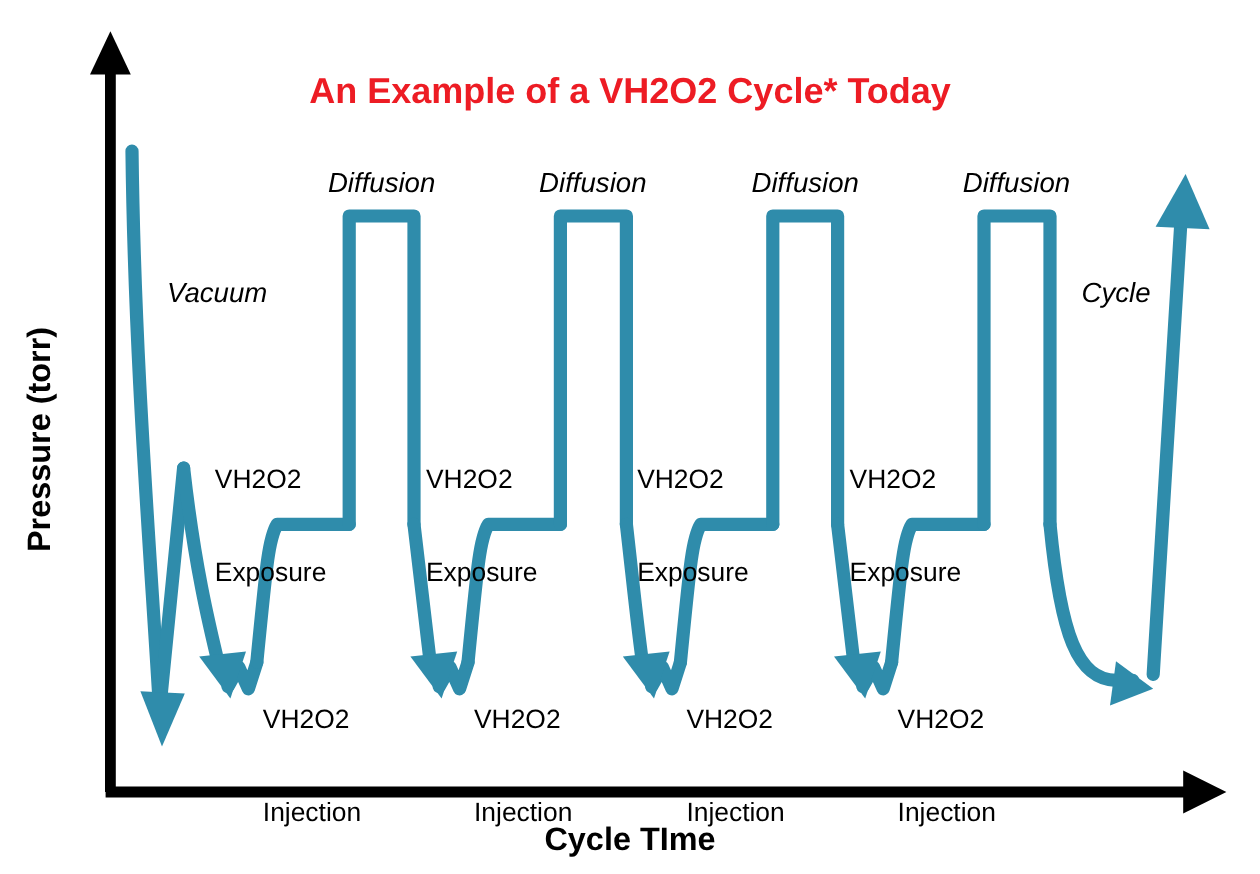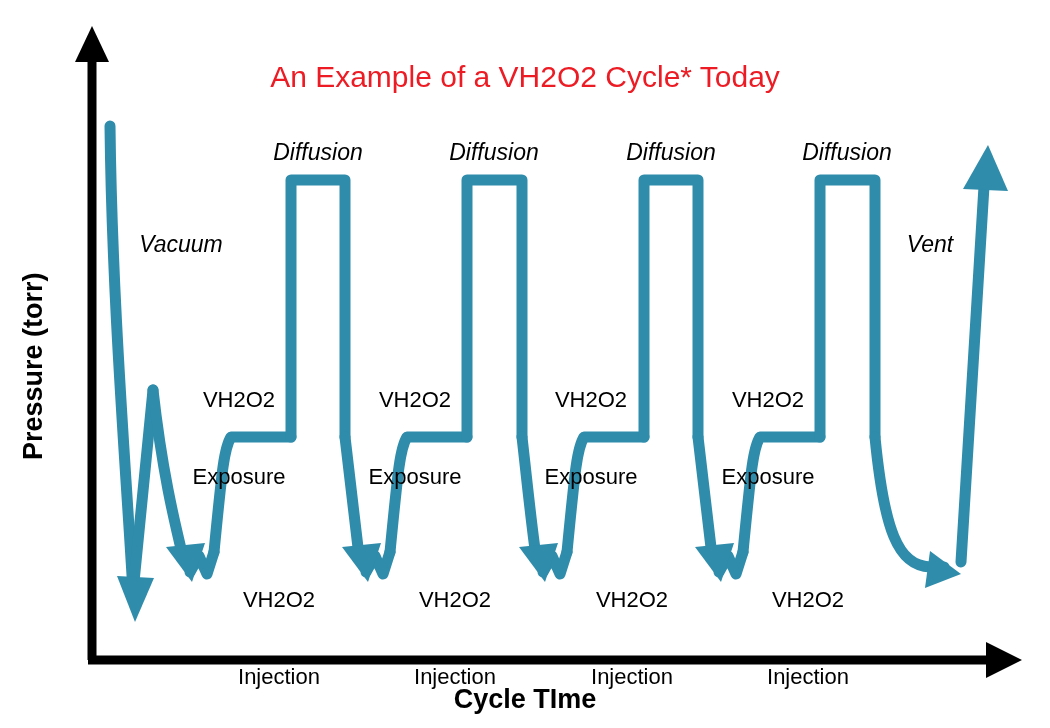--- a/index.html
+++ b/index.html
@@ -24,21 +24,21 @@
   }
   .lbl {
     position: absolute;
     color: #000000;
     font-family: "Liberation Sans", sans-serif;
     white-space: pre;
     line-height: 1.16;
   }
   .chart-title {
     color: #ED1C24;
-    font-weight: normal;
+    font-weight: bold;
     font-size: 30px;
     letter-spacing: 0px;
     text-align: center;
     width: 100%;
     left: 0;
     top: 60px;
   }
   .axis-title {
     font-weight: bold;
     font-size: 27px;
@@ -55,21 +55,20 @@
     text-align: center;
     top: 684px;
   }
   .annot {
     font-size: 23px;
     text-align: center;
     font-style: italic;
   }
   .annot-multi {
     font-size: 22px;
-    text-align: center;
   }
 </style>
 </head>
 <body>
 
 <div id="canvas">
 
   <svg id="plot-svg" viewBox="0 0 1050 728" xmlns="http://www.w3.org/2000/svg">
 
     <g>
@@ -122,21 +121,21 @@
   </svg>
 
   <div class="lbl chart-title">An Example of a VH2O2 Cycle* Today</div>
 
   <div class="lbl axis-title" id="y-axis-title">Pressure (torr)</div>
 
   <div class="lbl axis-title" id="x-axis-title">Cycle TIme</div>
 
   <div class="lbl annot" style="left:121px; top:231px; width:120px;">Vacuum</div>
 
-  <div class="lbl annot" style="left:873px; top:231px; width:114px;">Vent</div>
+  <div class="lbl annot" style="left:873px; top:231px; width:114px;">Cycle</div>
 
   <div class="lbl annot" style="left:248px; top:139px; width:140px;">Diffusion</div>
   <div class="lbl annot" style="left:424px; top:139px; width:140px;">Diffusion</div>
   <div class="lbl annot" style="left:601px; top:139px; width:140px;">Diffusion</div>
   <div class="lbl annot" style="left:777px; top:139px; width:140px;">Diffusion</div>
 
   <div class="lbl annot-multi" style="left:179px; top:336px; width:120px;">
     <div>VH2O2</div>
     <div>Exposure</div>
   </div>

